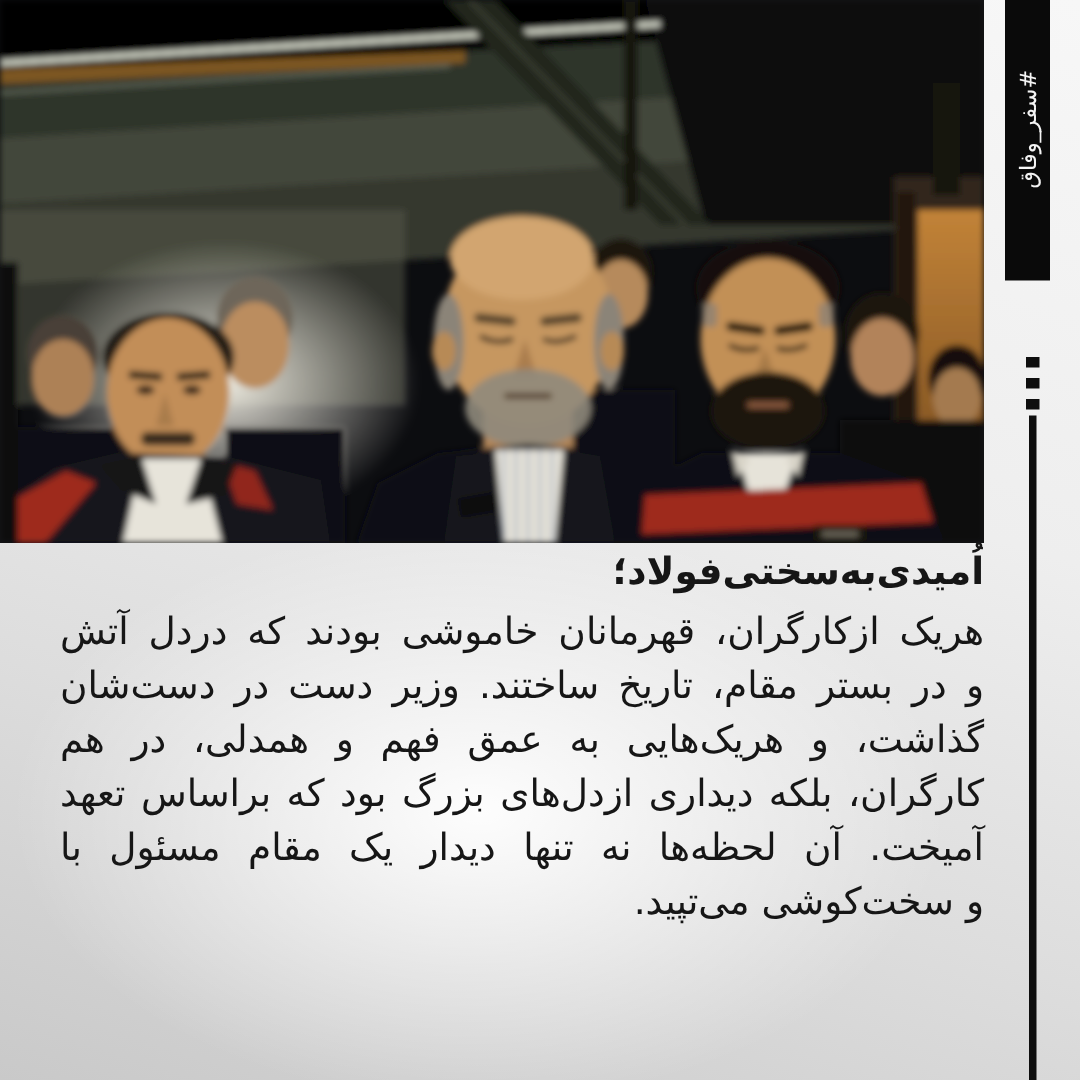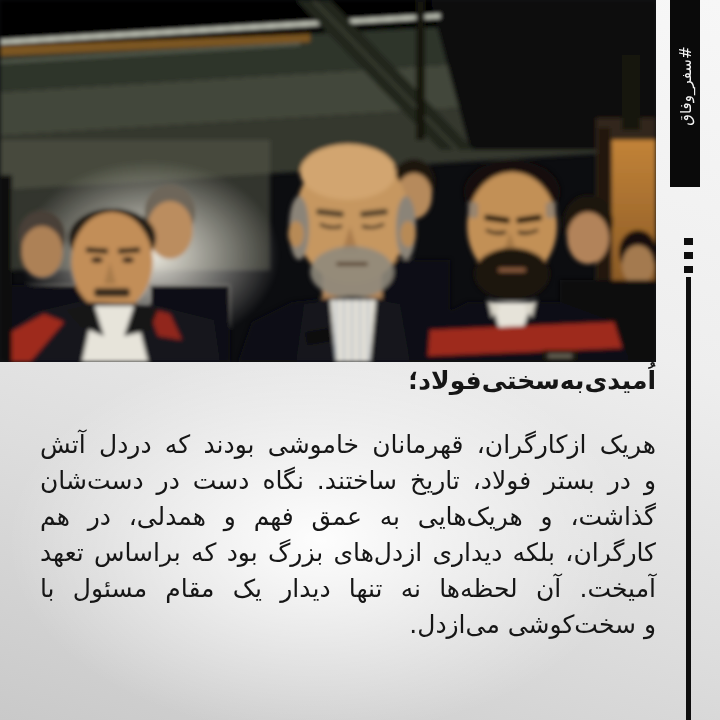--- a/index.html
+++ b/index.html
@@ -21,21 +21,21 @@
     direction:rtl;text-align:right;padding-right:46px;box-sizing:border-box;
     color:#f4f4f4;font-size:15px;line-height:30px;white-space:nowrap;
   }
   
   .dot{position:absolute;left:684px;width:9px;height:7px;background:#0e0e0e;}
   .dot.d1{top:238px}.dot.d2{top:252px}.dot.d3{top:266px}
   .vrule{position:absolute;left:686px;top:277px;width:5px;height:443px;background:#0e0e0e;}
   
   .caption{position:absolute;left:40px;width:616px;top:363px;direction:rtl;color:#161616;}
   .caption h1{margin:0;font-size:25px;line-height:36px;font-weight:bold;text-align:right;letter-spacing:-0.2px;}
-  .body{margin-top:28px;}
+  .body{margin-top:4px;}
   .body-line{
     font-size:25px;line-height:36px;
     text-align:justify;text-align-last:justify;
     -moz-text-align-last:justify;
   }
   .body-line.last{text-align-last:right;-moz-text-align-last:right;}
 </style>
 </head>
 <body>
 
@@ -168,21 +168,21 @@
     <div class="dot d1"></div>
     <div class="dot d2"></div>
     <div class="dot d3"></div>
   </div>
   <div class="vrule"></div>
 
   <div class="caption">
     <h1>اُمیدی‌به‌سختی‌فولاد؛</h1>
     <div class="body">
       <div class="body-line">هریک ازکارگران، قهرمانان خاموشی بودند که دردل آتش</div>
-      <div class="body-line">و در بستر فولاد، تاریخ ساختند. نگاه دست در دست‌شان</div>
+      <div class="body-line">و در بستر مقام، تاریخ ساختند. وزیر دست در دست‌شان</div>
       <div class="body-line">گذاشت، و هریک‌هایی به عمق فهم و همدلی، در هم</div>
       <div class="body-line">کارگران، بلکه دیداری ازدل‌های بزرگ بود که براساس تعهد</div>
       <div class="body-line">آمیخت. آن لحظه‌ها نه تنها دیدار یک مقام مسئول با</div>
-      <div class="body-line last">و سخت‌کوشی می‌ازدل.</div>
+      <div class="body-line last">و سخت‌کوشی می‌تپید.</div>
     </div>
   </div>
 
 </div>
 
 </body></html>

